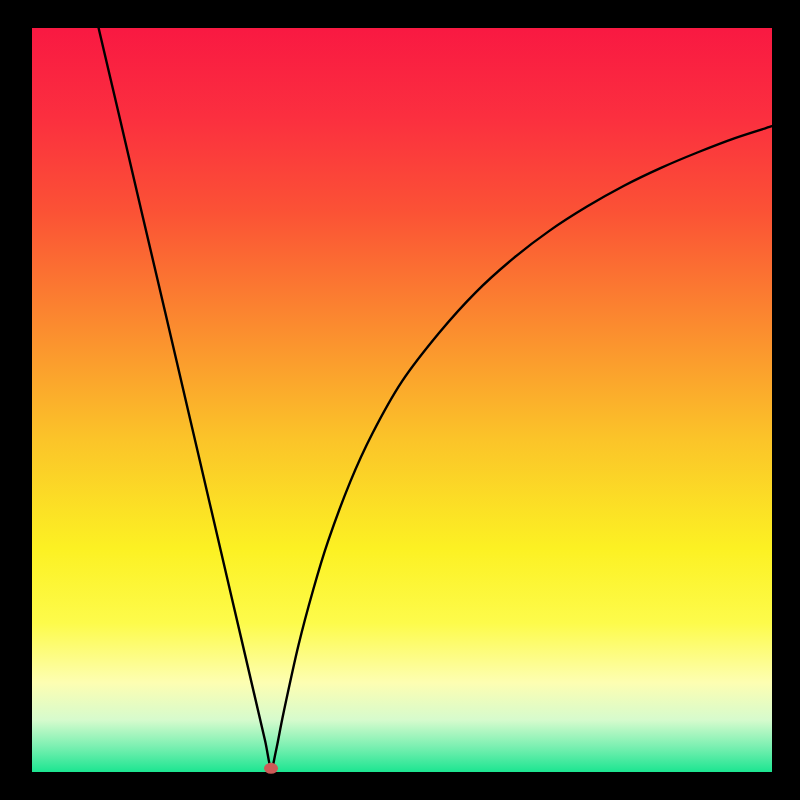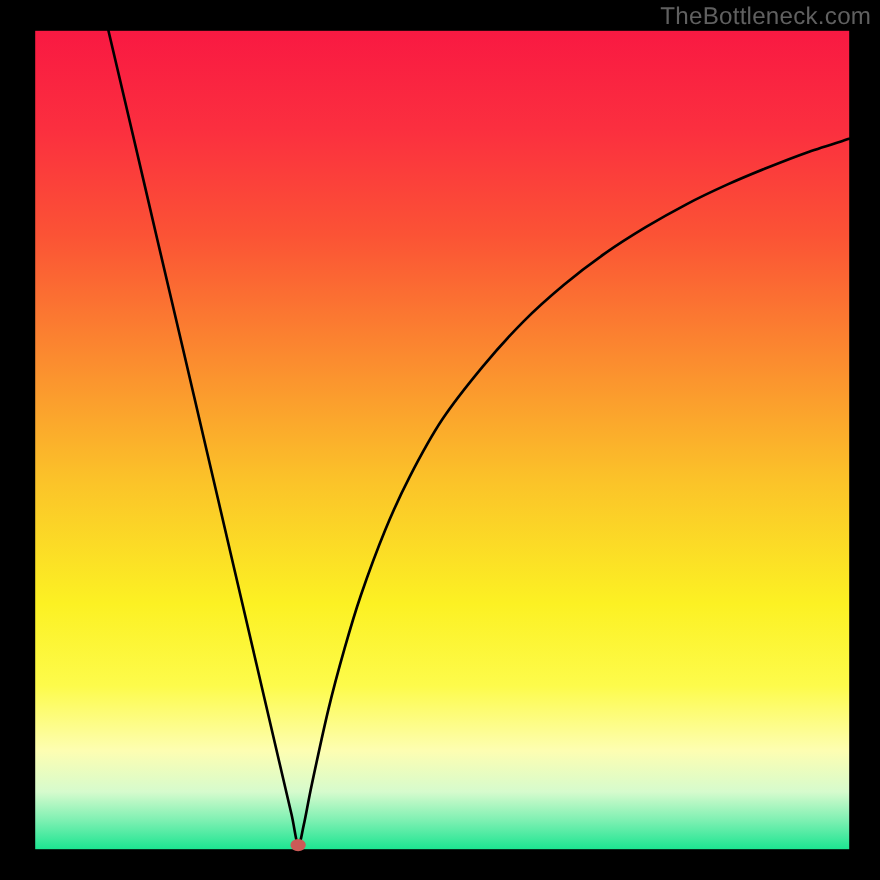--- a/index.html
+++ b/index.html
@@ -28,21 +28,20 @@
   svg.chart {
     position: absolute;
     top: 0;
     left: 0;
   }
 </style>
 </head>
 <body>
 
 <div class="container">
-  <div class="watermark">TheBottleneck.com</div>
   <svg class="chart" width="800" height="800" viewBox="0 0 800 800">
     <defs>
       <linearGradient id="bg-grad" x1="0" y1="0" x2="0" y2="1">
           <stop offset="0.00%" stop-color="#f91942"></stop>
           <stop offset="12.00%" stop-color="#fb2f3f"></stop>
           <stop offset="25.00%" stop-color="#fb5335"></stop>
           <stop offset="40.00%" stop-color="#fb8b2f"></stop>
           <stop offset="55.00%" stop-color="#fbc329"></stop>
           <stop offset="70.00%" stop-color="#fcf123"></stop>
           <stop offset="80.00%" stop-color="#fdfb4b"></stop>

